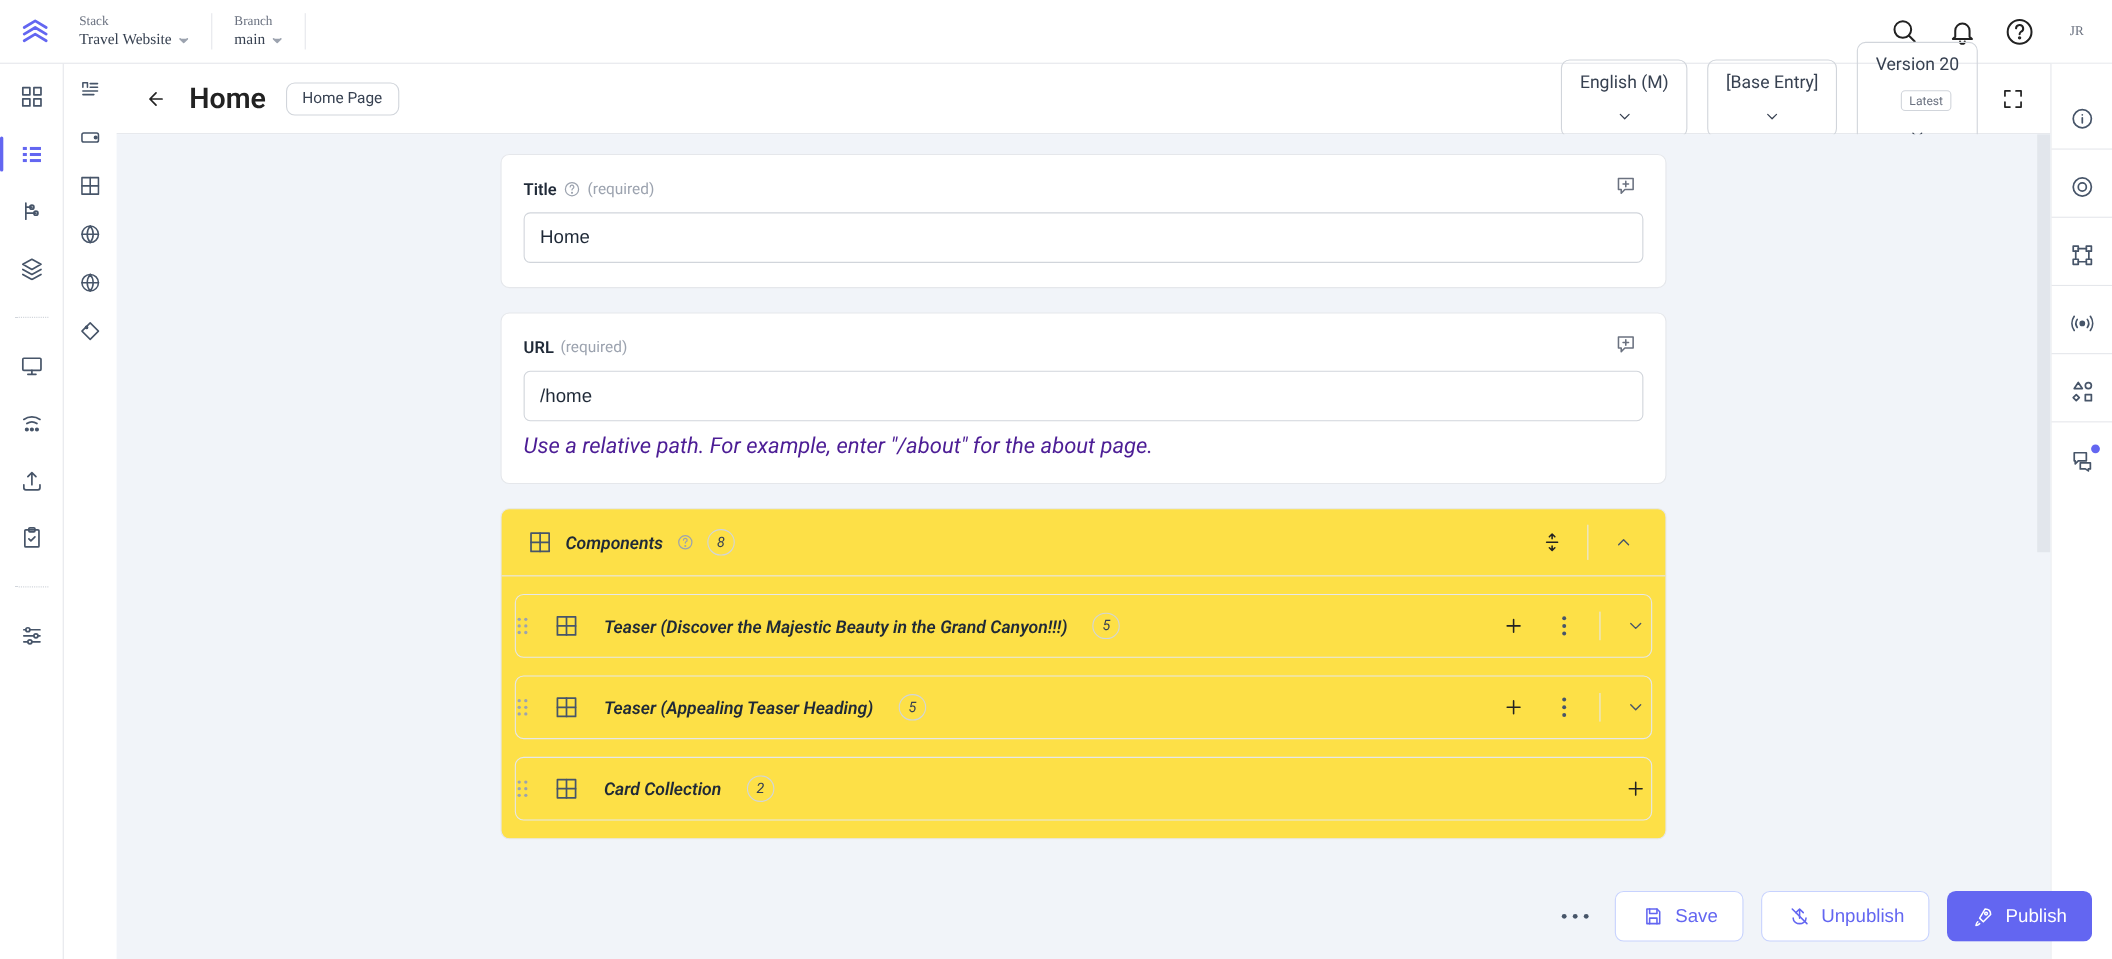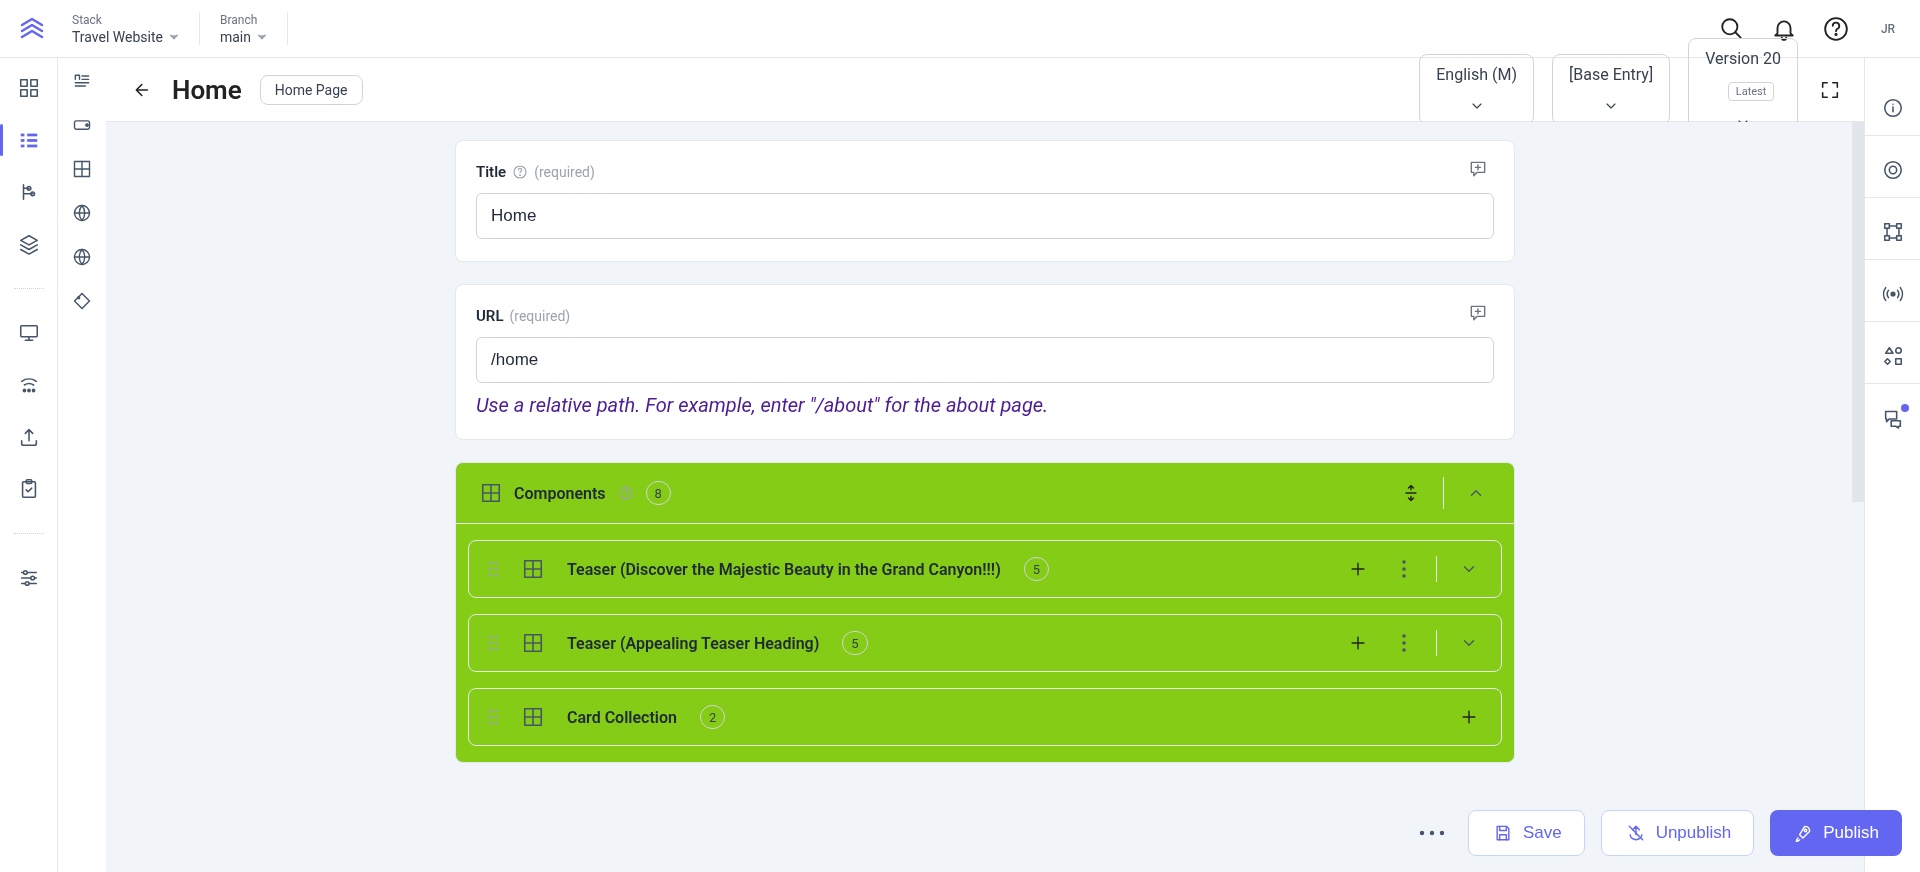--- a/index.html
+++ b/index.html
@@ -1,17 +1,17 @@
 <!DOCTYPE html>
 <html><head>
 <meta charset="utf-8">
 <style>
 * { box-sizing: border-box; margin: 0; padding: 0; }
 body { font-family: -apple-system, BlinkMacSystemFont, "Segoe UI", Roboto, sans-serif; background: #fff; color: #222; width: 1920px; height: 872px; overflow: hidden; }
-.topbar { height: 58px; border-bottom: 1px solid #e5e7eb; display: flex; align-items: center; padding: 0 18px; }
+.topbar { height: 58px; border-bottom: 1px solid #e5e7eb; display: flex; align-items: center; padding: 0 18px; font-family: Liberation Serif, serif; }
 .logo { width: 28px; height: 28px; margin-right: 26px; }
 .stack-branch { display: flex; gap: 20px; border-right: 1px solid #e5e7eb; padding-right: 20px; margin-right: auto; }
 .sb-col { display: flex; flex-direction: column; gap: 2px; }
 .sb-label { font-size: 12px; color: #6b7280; }
 .sb-value { font-size: 14px; color: #374151; display: flex; align-items: center; gap: 6px; }
 .top-icons { display: flex; align-items: center; gap: 24px; }
 .icon-btn { width: 28px; height: 28px; display: flex; align-items: center; justify-content: center; cursor: pointer; }
 .avatar-badge { width: 28px; height: 28px; display: flex; align-items: center; justify-content: center; font-size: 12px; color: #6b7280; font-weight: 500; }
 .app-body { display: flex; height: calc(872px - 58px); }
 .rail { width: 58px; border-right: 1px solid #e5e7eb; display: flex; flex-direction: column; align-items: center; padding-top: 18px; gap: 28px; }
@@ -30,28 +30,28 @@
 .dropdown { display: flex; align-items: center; gap: 14px; border: 1px solid #d1d5db; border-radius: 8px; padding: 10px 16px; font-size: 16px; color: #374151; cursor: pointer; flex-direction: column; }
 .version-pill { display: inline-flex; align-items: center; justify-content: center; border: 1px solid #d1d5db; border-radius: 4px; padding: 2px 7px; font-size: 11px; color: #6b7280; margin-left: 16px; }
 .workspace { flex: 1; display: flex; background: #f1f4f9; overflow-y: auto; }
 .canvas { margin: 0 auto; width: 1060px; padding: 18px 0; display: flex; flex-direction: column; gap: 22px; }
 .card { background: #fff; border-radius: 8px; padding: 22px 20px; border: 1px solid #e5e7eb; position: relative; }
 .field-label { display: flex; align-items: center; gap: 6px; margin-bottom: 12px; font-size: 15px; font-weight: 600; color: #1f2937; }
 .required { font-weight: 400; color: #9ca3af; font-size: 14px; }
 .text-input { width: 100%; border: 1px solid #d1d5db; border-radius: 6px; padding: 12px 14px; font-size: 17px; color: #1f2937; }
 .help-text { margin-top: 10px; font-size: 20px; color: #4c1d95; font-style: italic; }
 .comment-icon { position: absolute; top: 18px; right: 26px; color: #6b7280; cursor: pointer; }
-.components-card { background: #84cc16; border-radius: 8px; border: 1px solid #e5e7eb; }
+.components-card { background: #fde047; border-radius: 8px; border: 1px solid #e5e7eb; font-style: italic; }
 .components-head { display: flex; align-items: center; gap: 12px; padding: 14px 24px; }
 .components-title { font-size: 16px; font-weight: 600; color: #1f2937; }
 .count-badge { display: inline-flex; align-items: center; justify-content: center; min-width: 24px; height: 24px; padding: 0 8px; border: 1px solid #d1d5db; border-radius: 12px; font-size: 13px; color: #374151; }
 .head-actions { margin-left: auto; display: flex; align-items: center; gap: 18px; }
 .head-divider { width: 1px; height: 32px; background: #e5e7eb; }
 .components-body { border-top: 1px solid #e5e7eb; padding: 16px 12px; display: flex; flex-direction: column; gap: 16px; }
-.comp-row { border: 1px solid #e5e7eb; border-radius: 8px; display: flex; align-items: center; padding: 14px 18px; gap: 23px; position: relative; }
+.comp-row { border: 1px solid #e5e7eb; border-radius: 8px; display: flex; align-items: center; padding: 14px 0; gap: 23px; position: relative; }
 .comp-title { font-size: 16px; font-weight: 600; color: #1f2937; }
 .comp-actions { margin-left: auto; display: flex; align-items: center; gap: 18px; }
 .row-divider { width: 1px; height: 26px; background: #e5e7eb; }
 .right-rail { width: 56px; background: #fff; display: flex; flex-direction: column; align-items: center; padding-top: 22px; gap: 6px; border-left: 1px solid #e5e7eb; }
 .right-rail-item { width: 56px; height: 56px; display: flex; align-items: center; justify-content: center; color: #475569; cursor: pointer; border-bottom: 1px solid #e5e7eb; }
 .right-rail-item.last-icon { position: relative; }
 .right-rail-item.last-icon::after { content: ""; position: absolute; top: 14px; right: 12px; width: 8px; height: 8px; border-radius: 50%; background: #6366f1; }
 .footer-actions { position: fixed; bottom: 16px; right: 18px; display: flex; align-items: center; gap: 16px; }
 .btn { display: inline-flex; align-items: center; gap: 10px; padding: 12px 22px; border-radius: 8px; font-size: 17px; font-weight: 500; cursor: pointer; border: 1px solid transparent; }
 .btn-outline { border-color: #c7d2fe; color: #6366f1; background: #fff; padding-left: 24px; }

